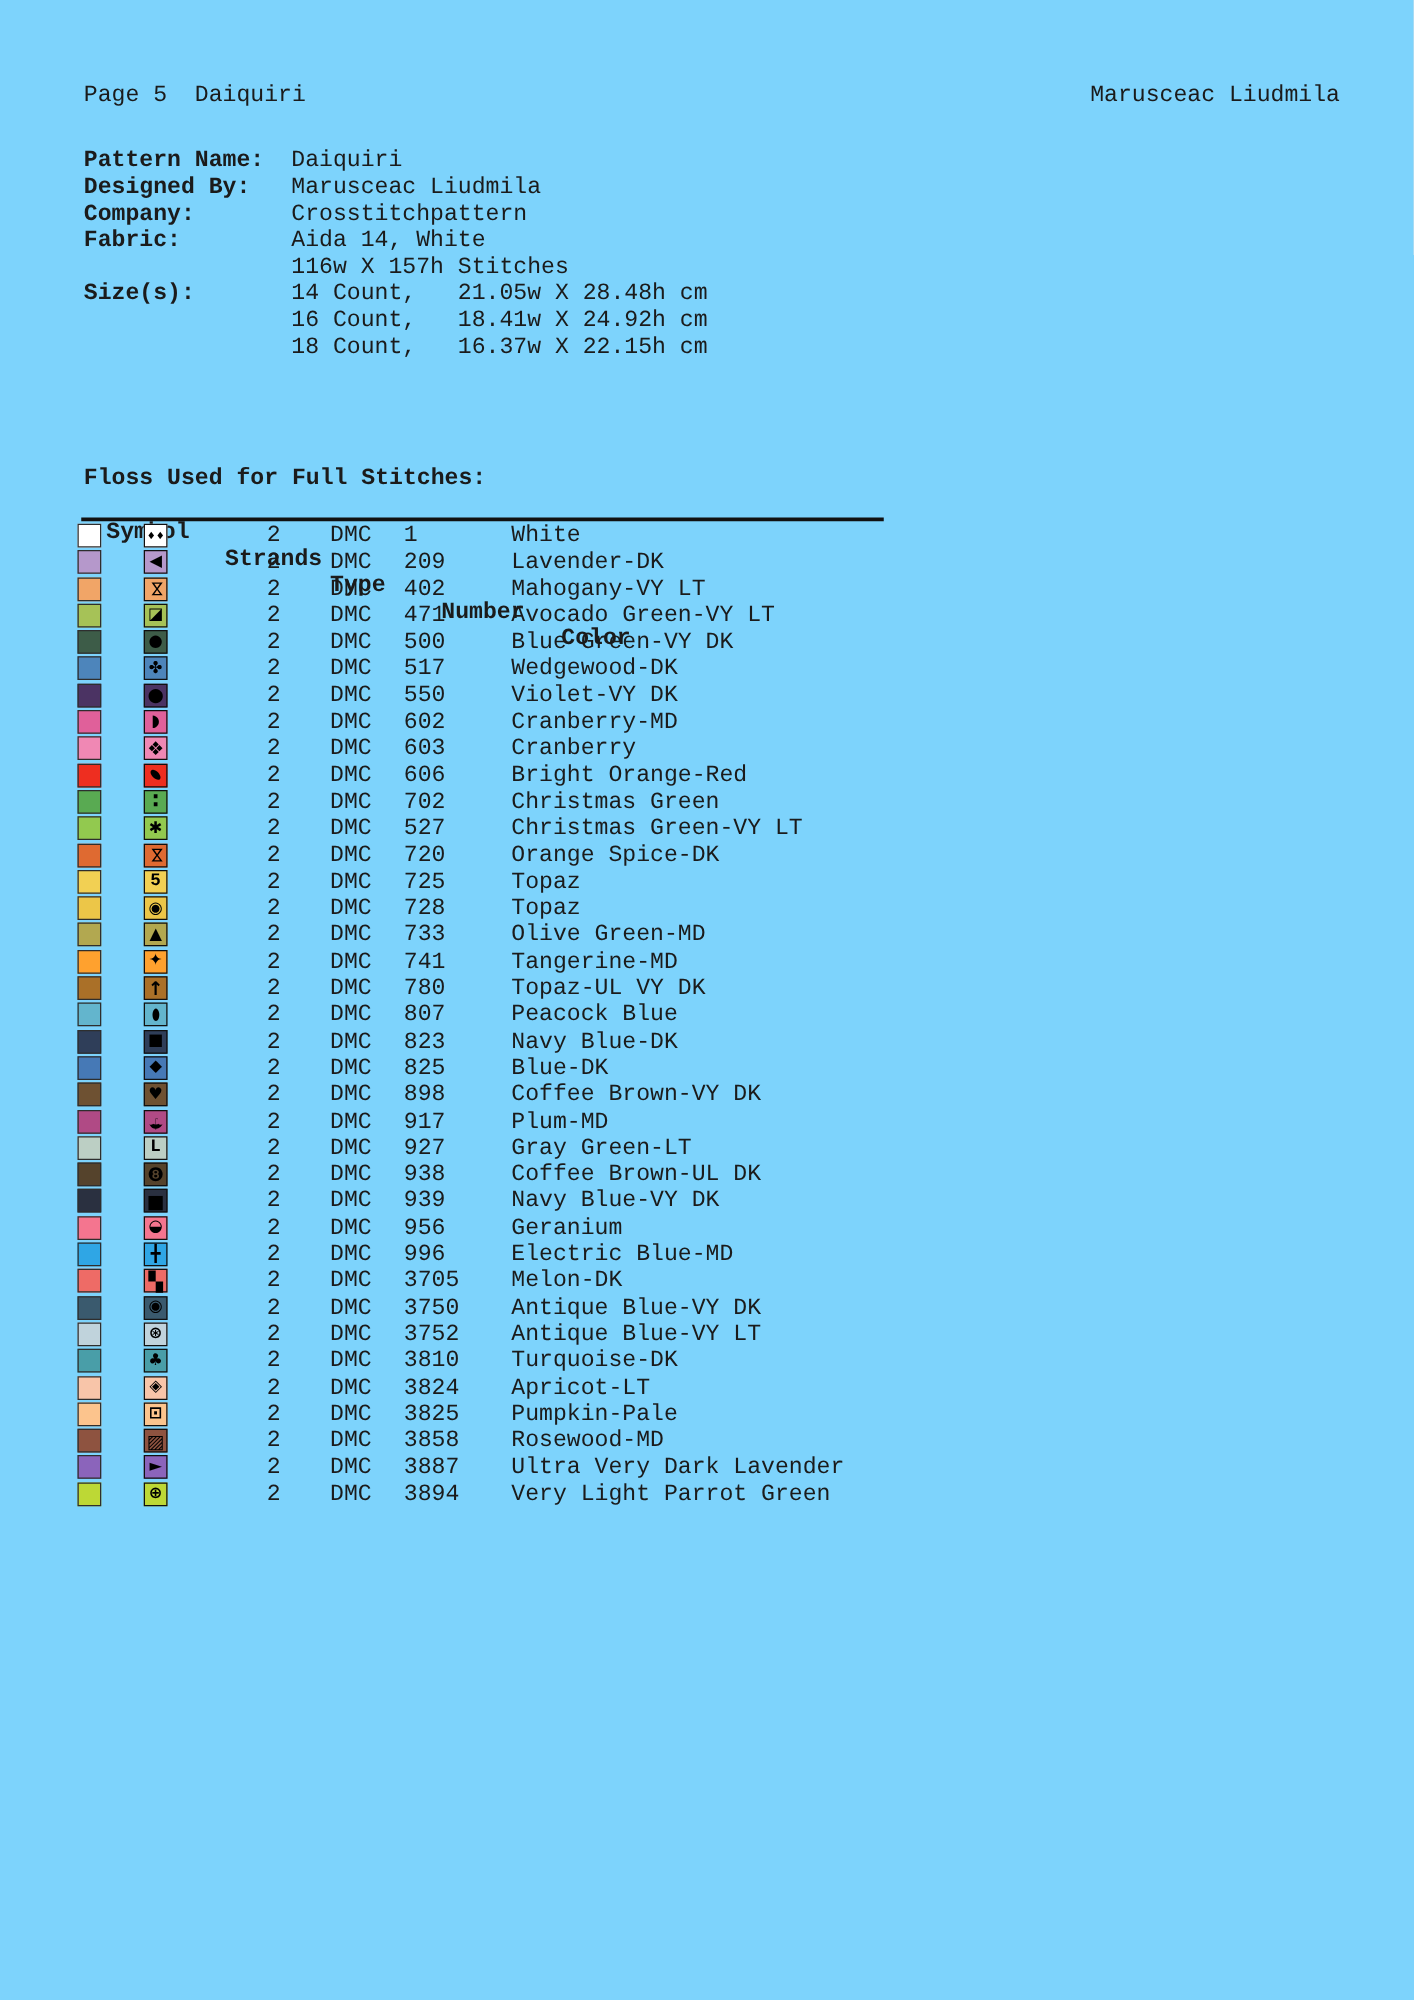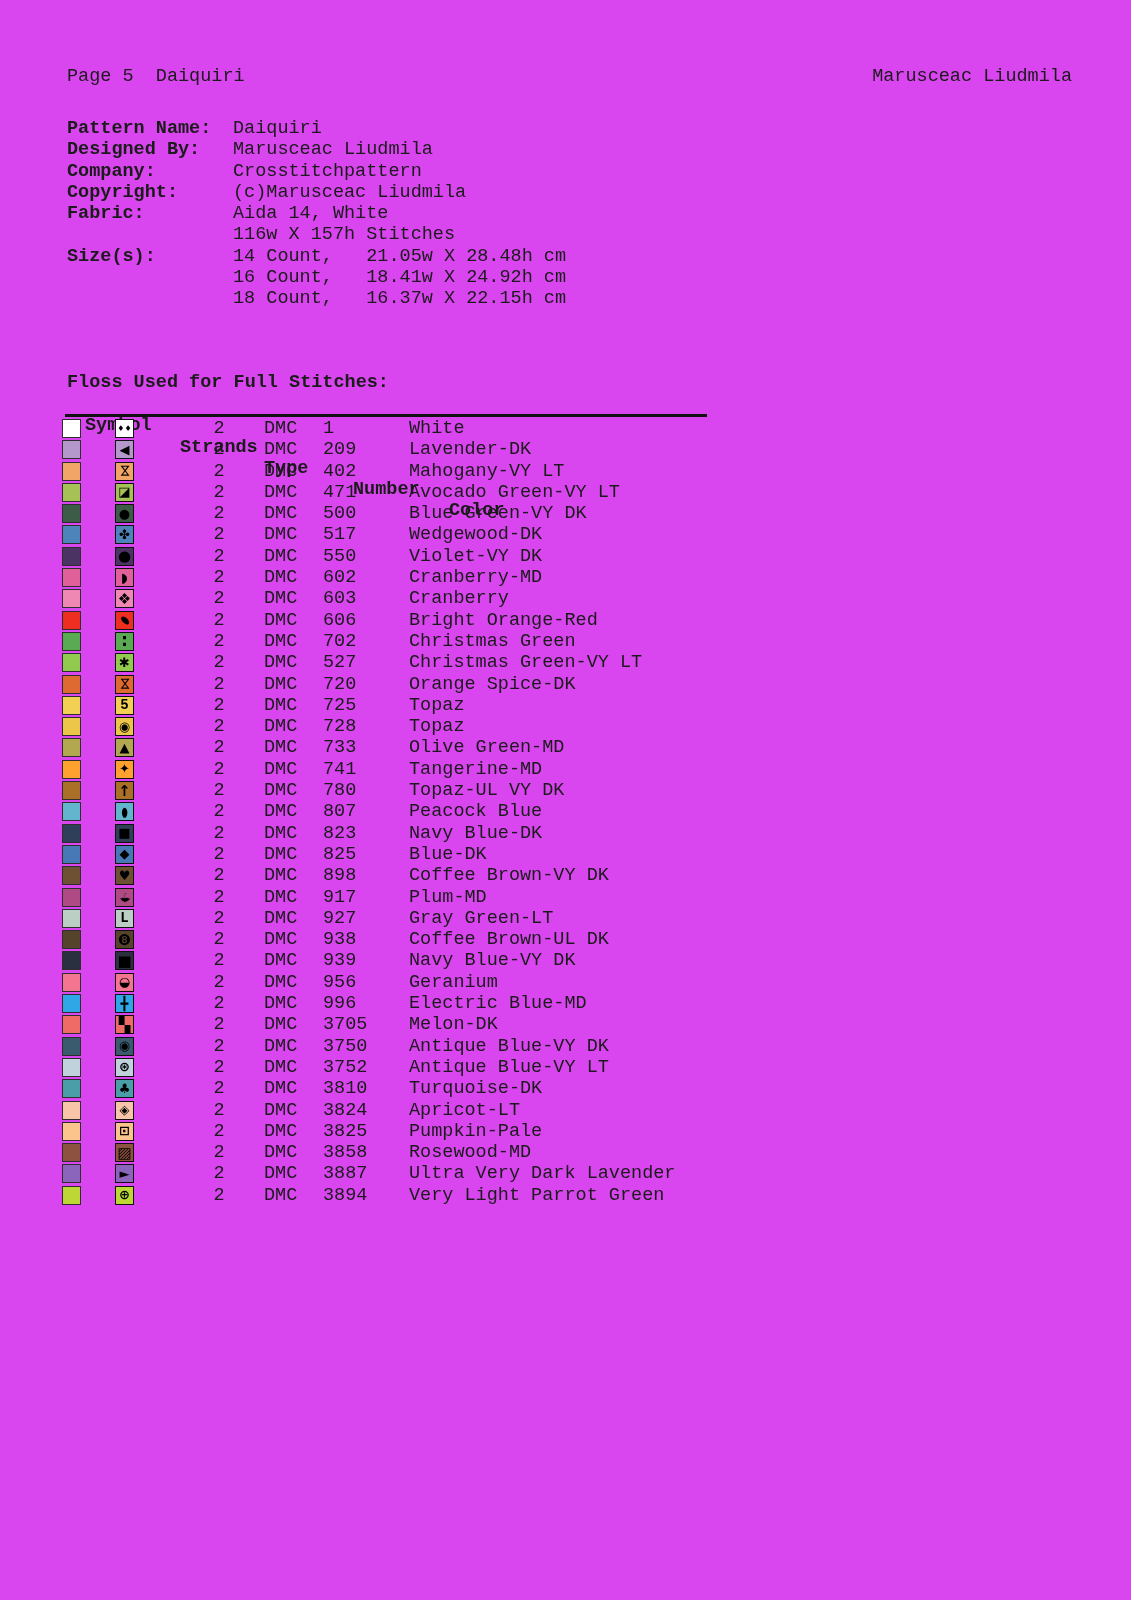--- a/index.html
+++ b/index.html
@@ -1,19 +1,19 @@
 <!DOCTYPE html>
 <html><head>
 <meta charset="utf-8">
 <style>
   html,body{margin:0;padding:0;background:#e8e8e8;}
   #page{
     position:relative;
     width:1131px;height:1600px;
-    background:#d946ef;
+    background:#7dd3fc;
     font-family:"Liberation Mono","DejaVu Sans Mono",monospace;
     color:#1b1b1b;
     overflow:hidden;
   }
   .mono{white-space:pre;font-size:18.5px;line-height:21.3px;}
   .bold{font-weight:bold;}
 
   
   #hdr-left{position:absolute;left:67px;top:66px;}
   #hdr-right{position:absolute;right:59px;top:66px;}
@@ -79,24 +79,20 @@
   <div class="info-row mono">
     <span class="info-label">Designed By:</span>
     <span class="info-value">Marusceac Liudmila</span>
   </div>
 
   <div class="info-row mono">
     <span class="info-label">Company:</span>
     <span class="info-value">Crosstitchpattern</span>
   </div>
 
-  <div class="info-row mono">
-    <span class="info-label">Copyright:</span>
-    <span class="info-value">(c)Marusceac Liudmila</span>
-  </div>
 
   <div class="info-row mono">
     <span class="info-label">Fabric:</span>
     <span class="info-value">Aida 14, White</span>
   </div>
 
   <div class="info-row mono">
     <span class="info-label"></span>
     <span class="info-value">116w X 157h Stitches</span>
   </div>

